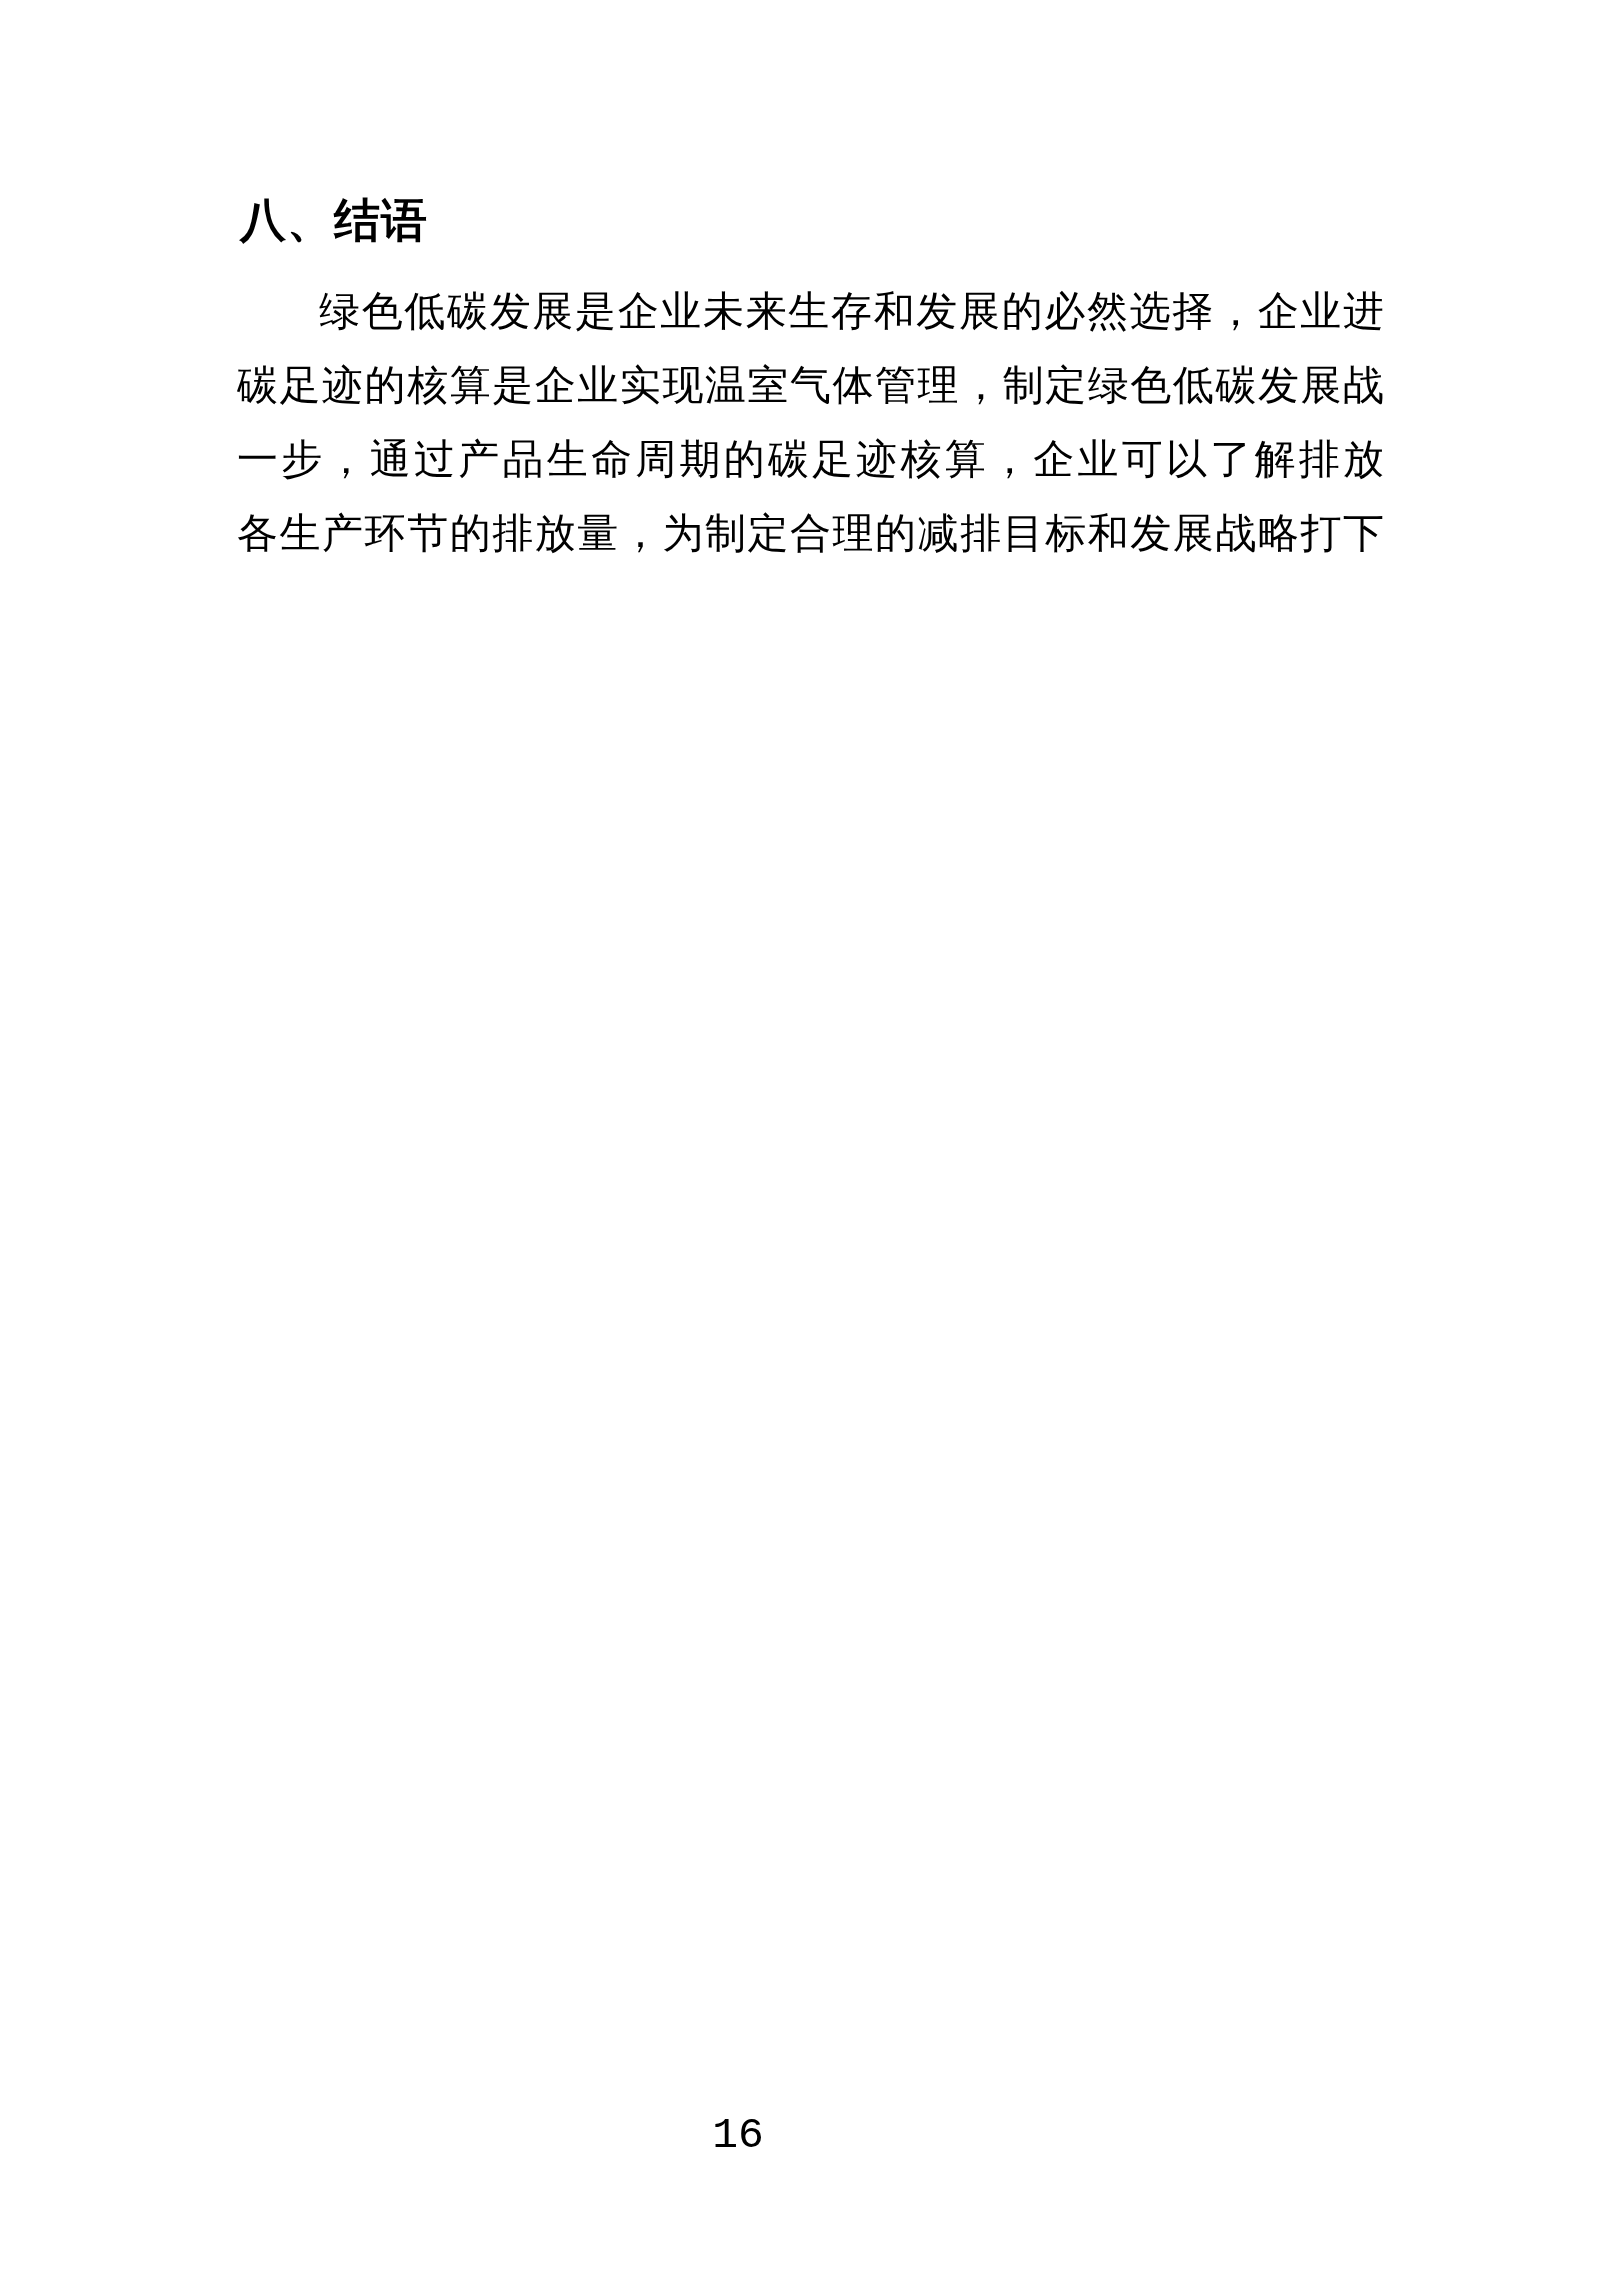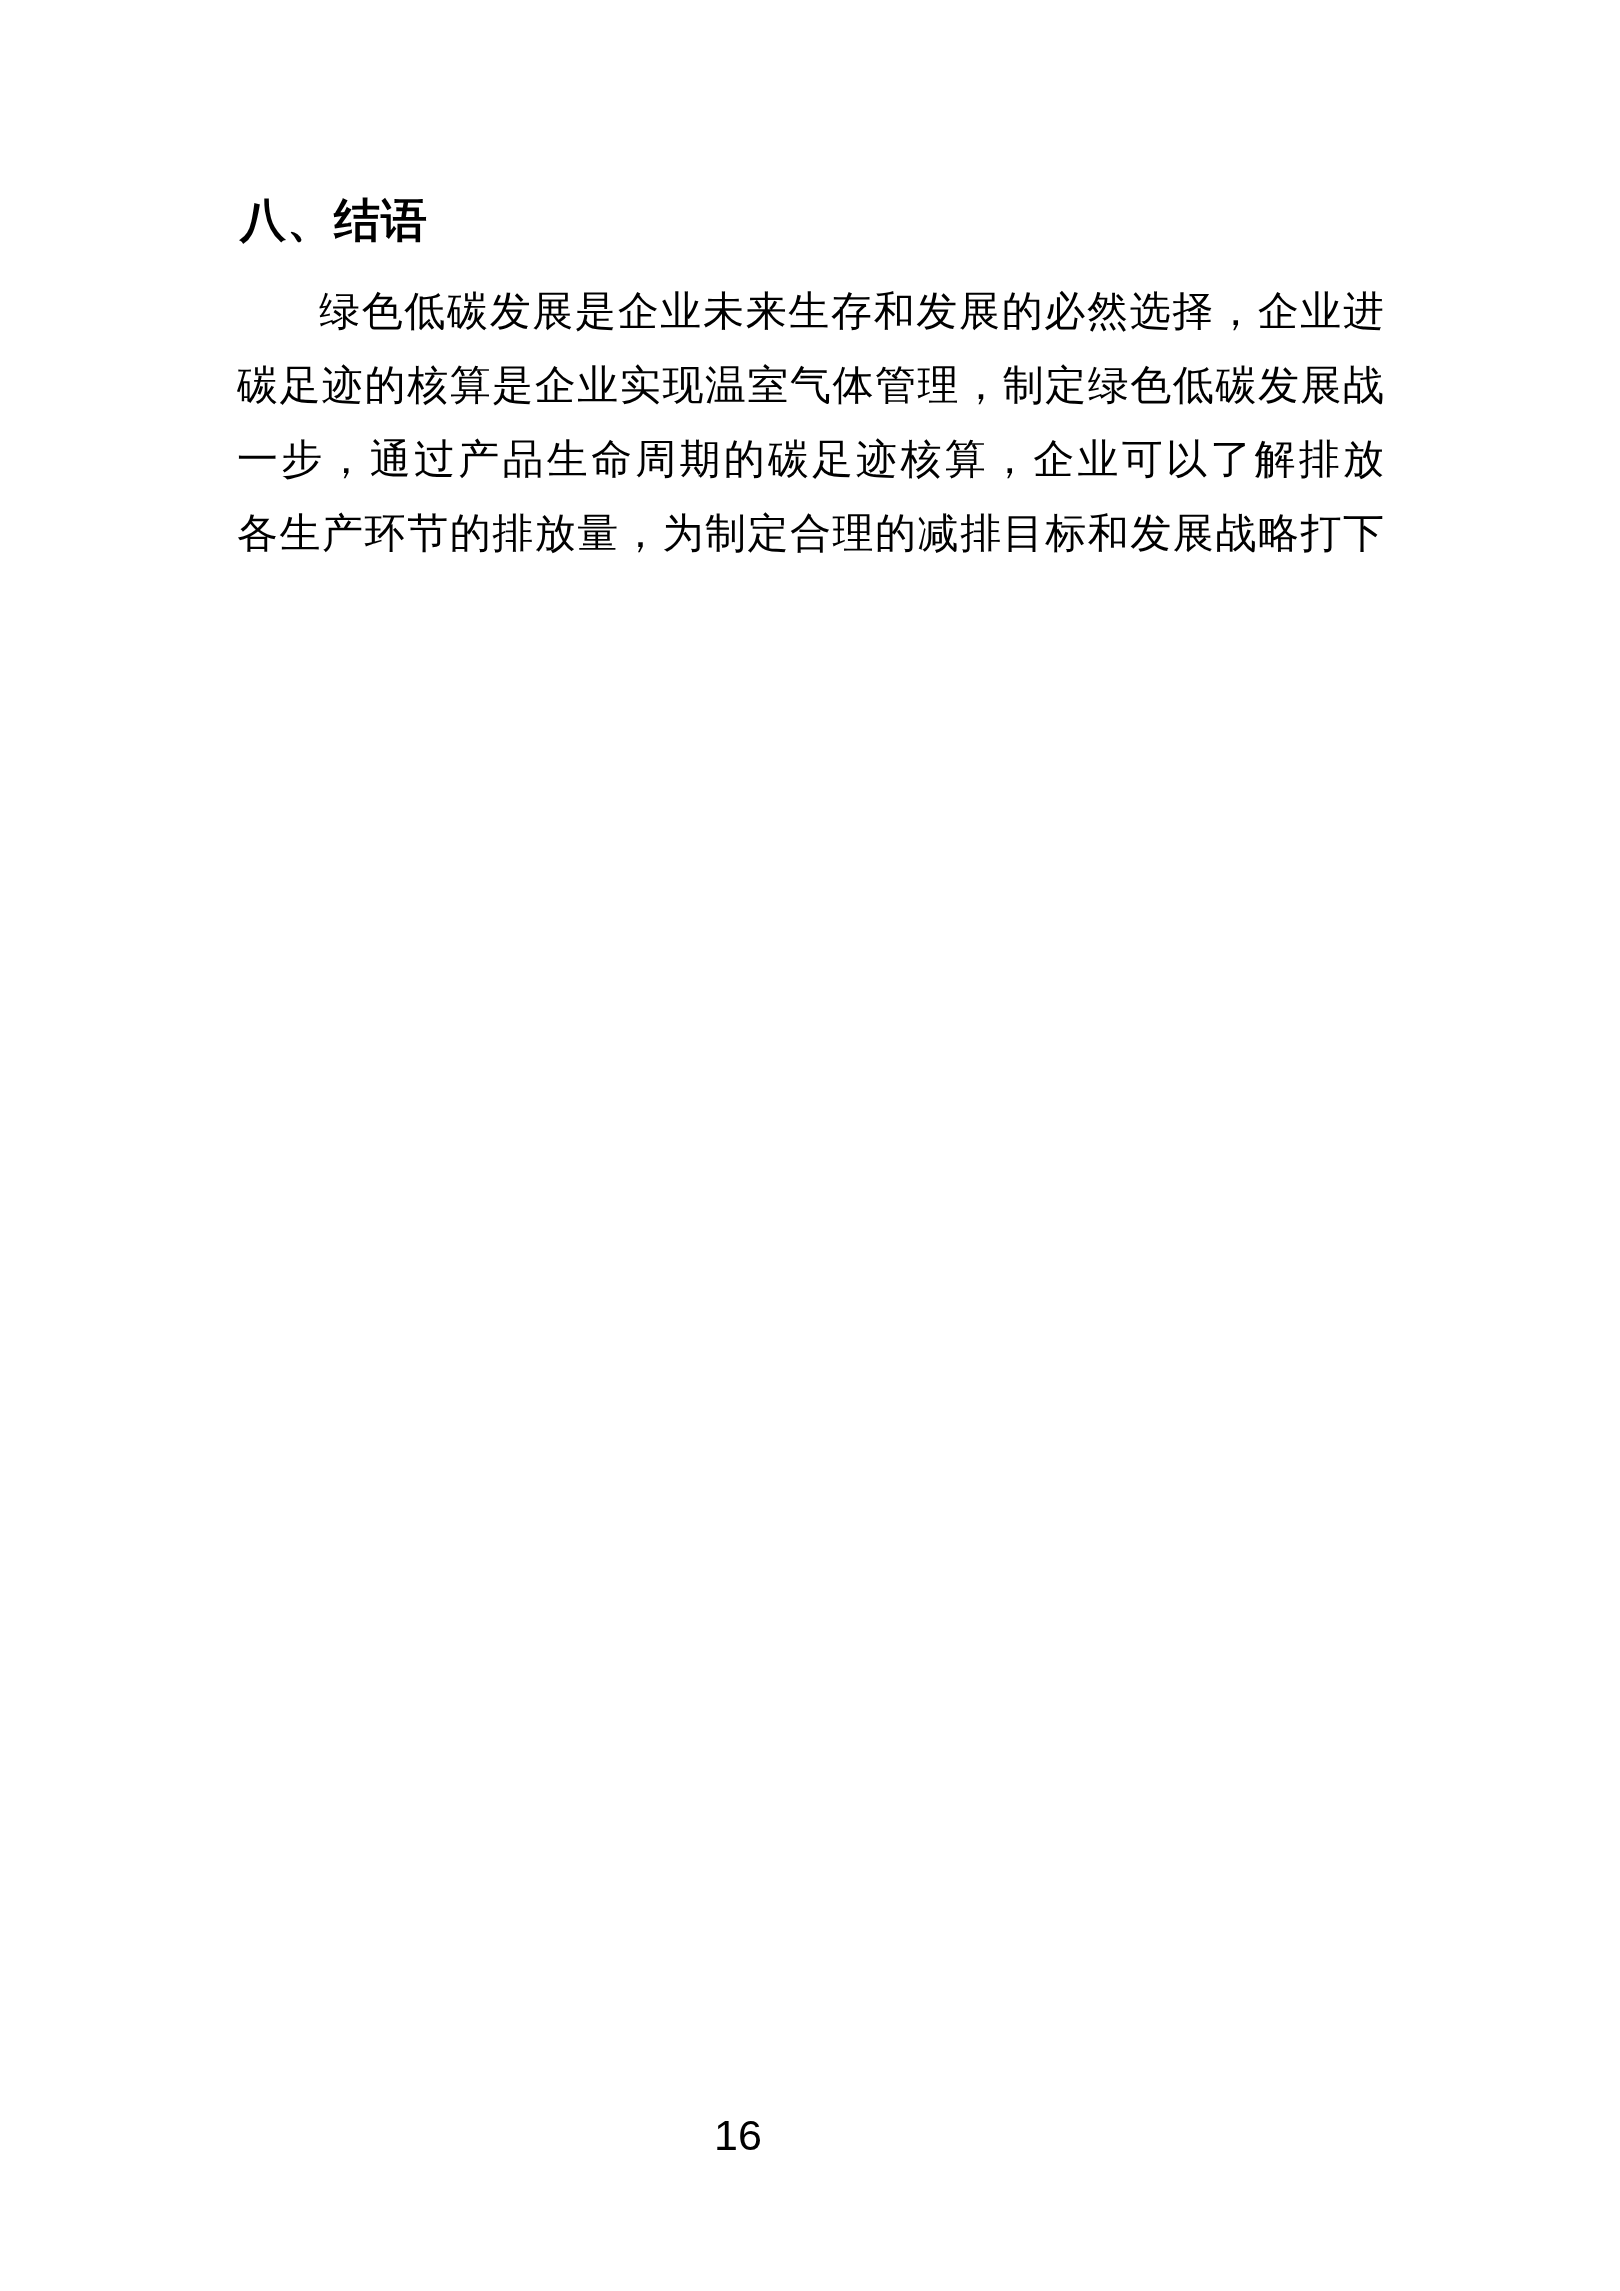--- a/index.html
+++ b/index.html
@@ -44,21 +44,21 @@
   }
   .para-line.first-line {
     text-indent: 82px;
   }
   .page-number {
     position: absolute;
     left: 0;
     right: 0;
     top: 2113px;
     text-align: center;
-    font-family: Liberation Sans, sans-serif;
+    font-family: Liberation Mono, monospace;
     font-size: 43px;
     line-height: 45px;
   }
 </style>
 </head>
 <body>
 
 <div class="page">
 
   <h1 class="heading">八、结语</h1>

